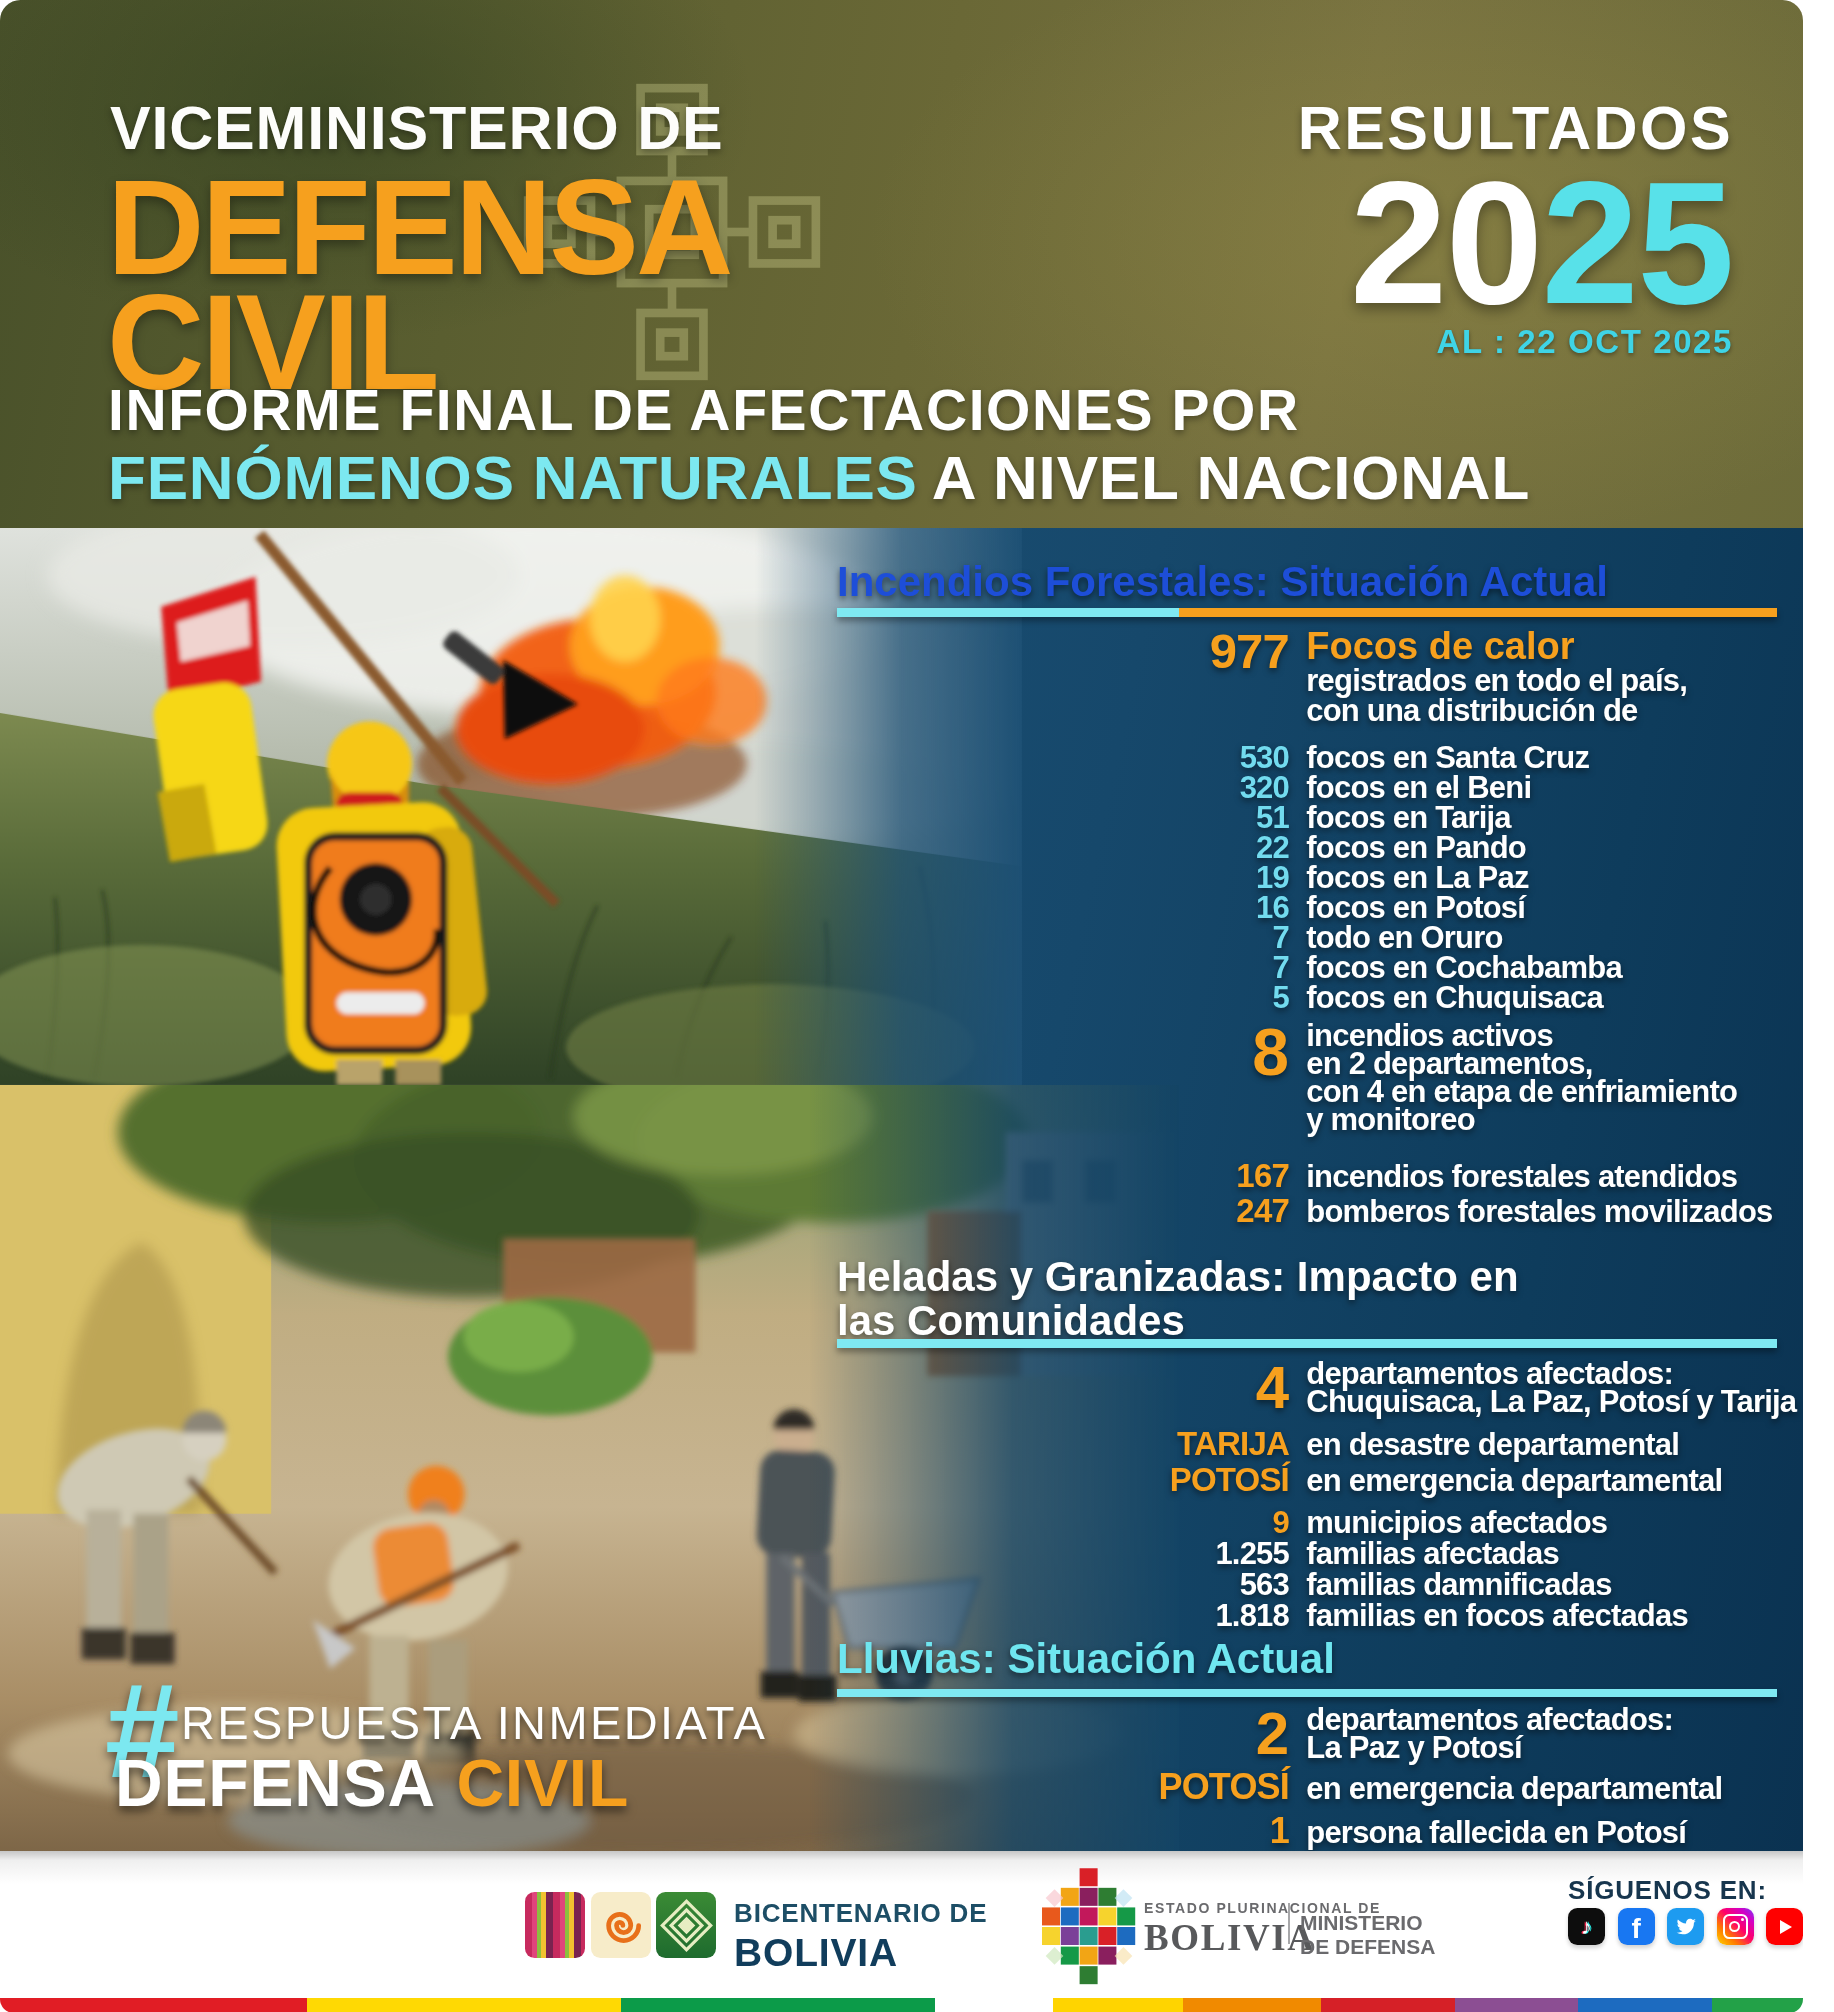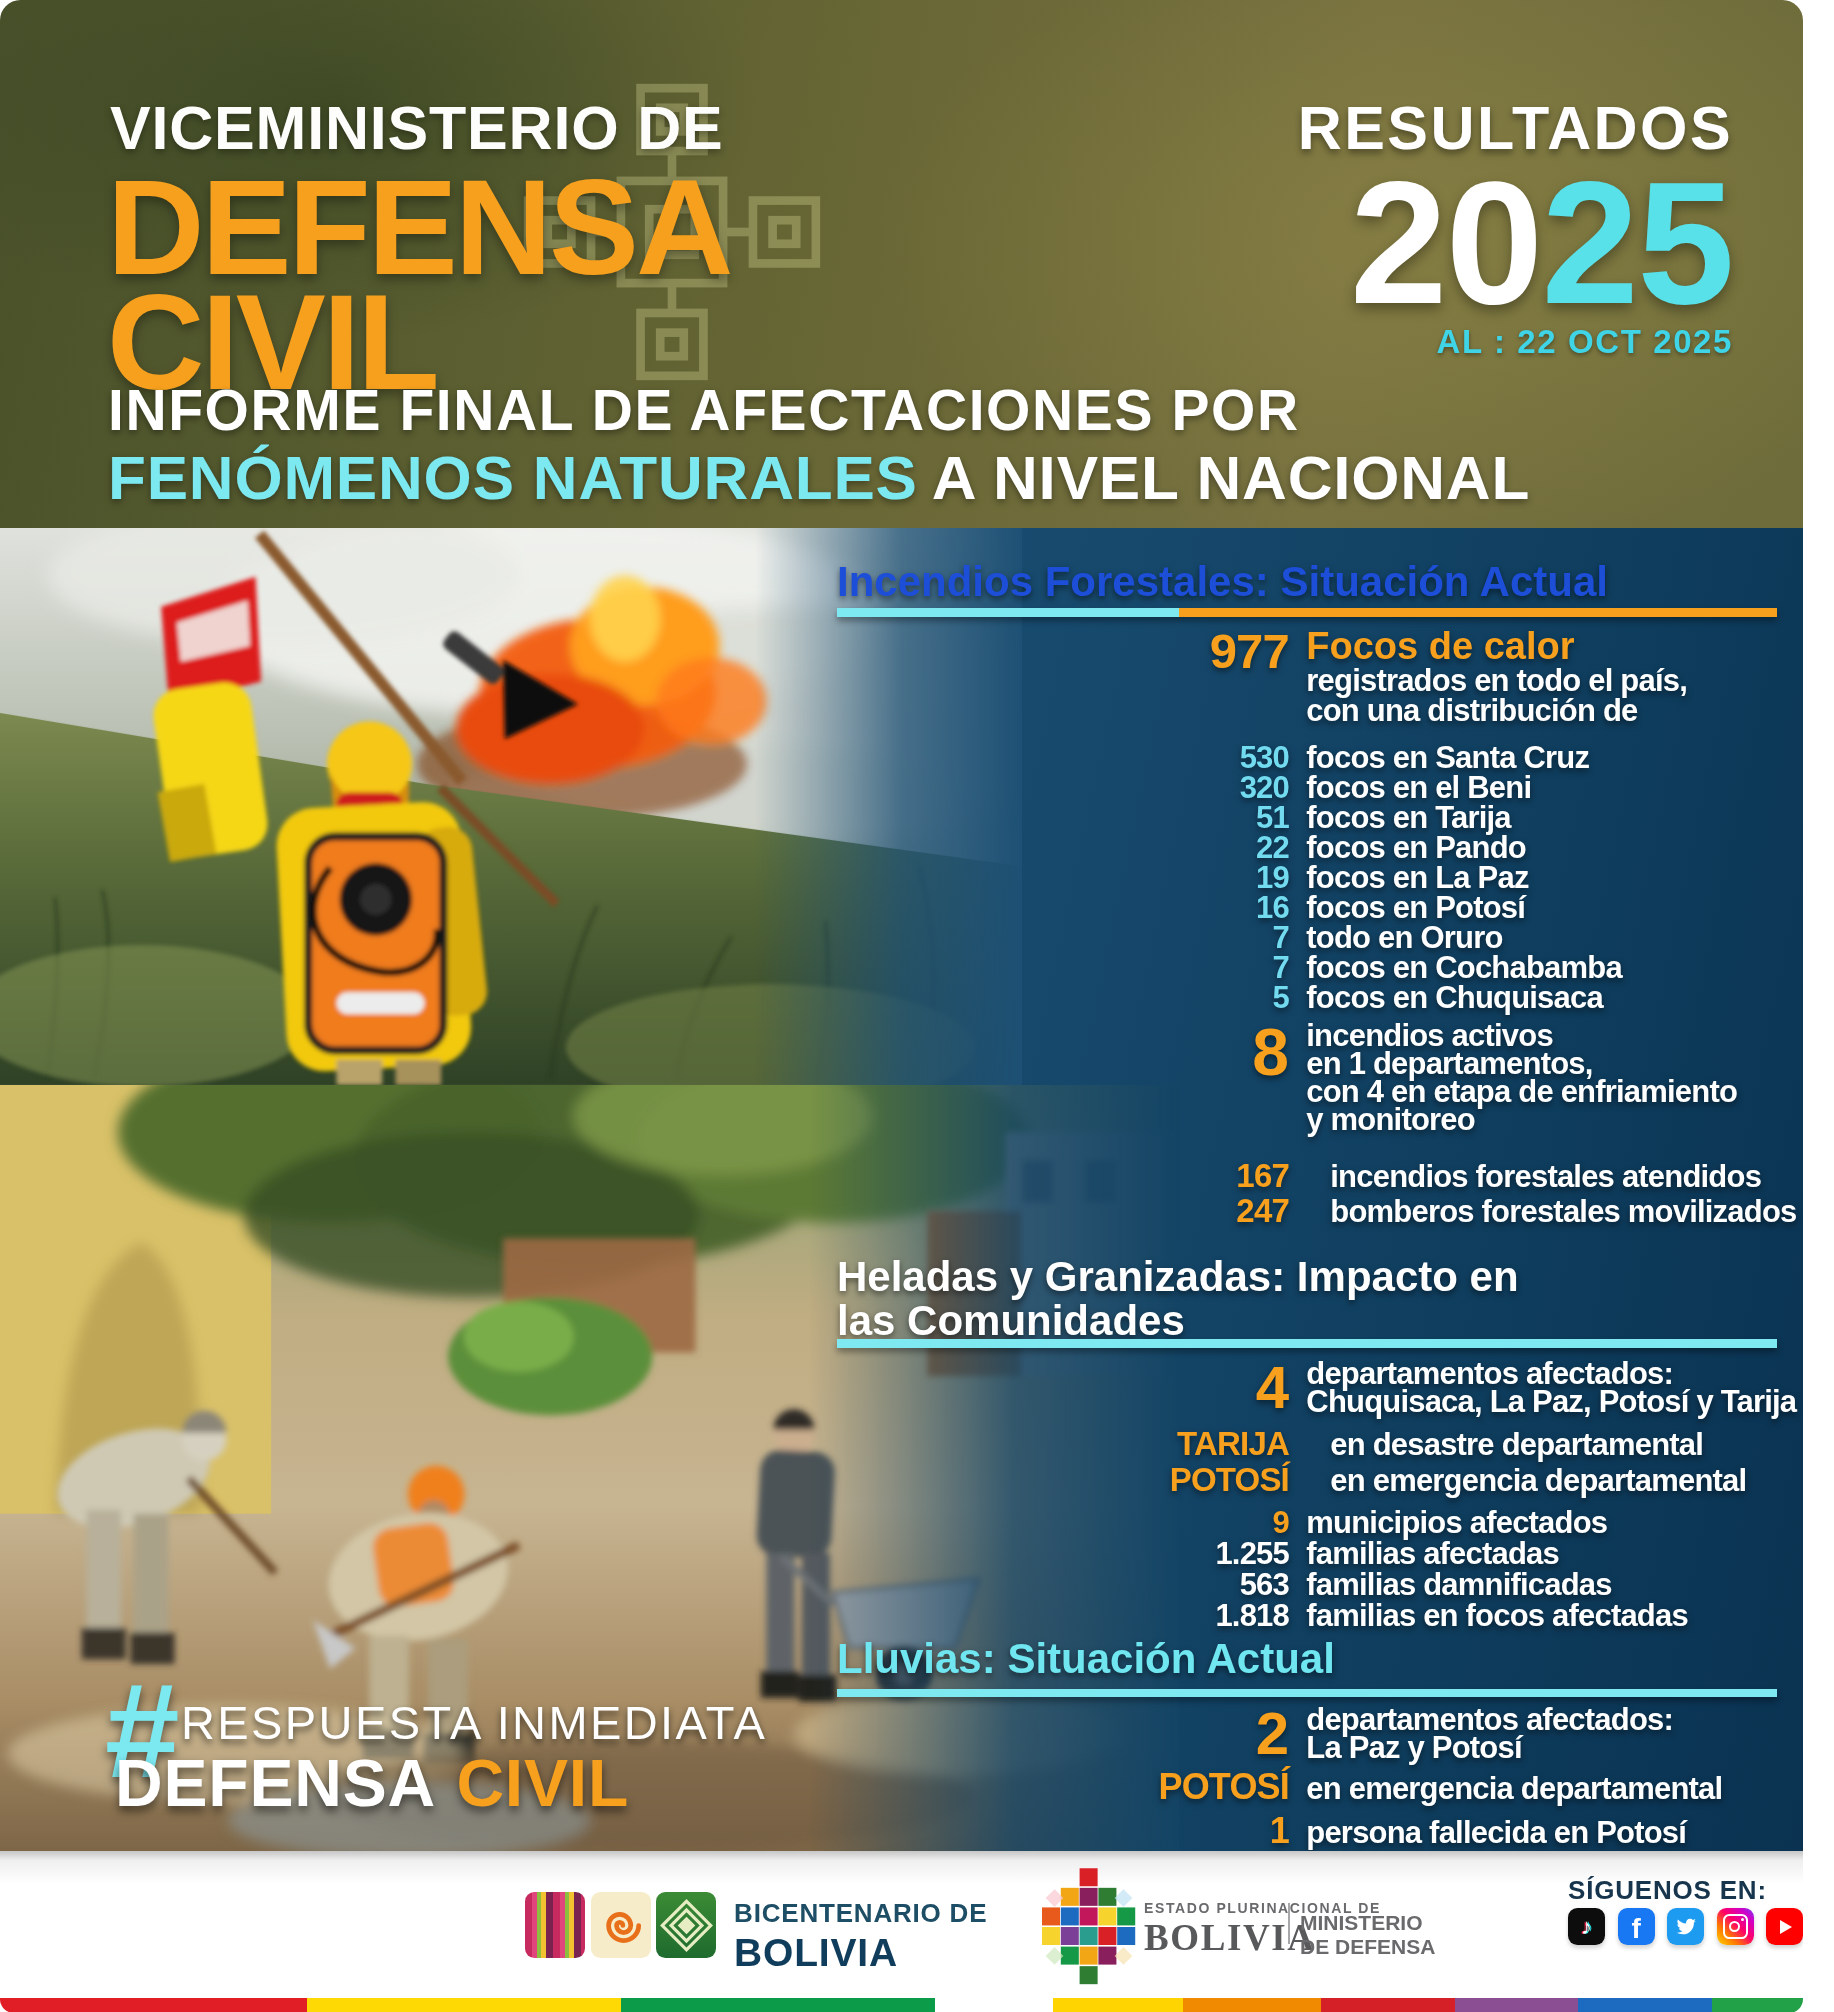--- a/index.html
+++ b/index.html
@@ -52,21 +52,21 @@
   .hero-sub{font-size:31px;line-height:30px;color:#ffffff;font-weight:600;letter-spacing:-0.8px;}
   .stack{position:absolute;left:1022px;}
   .stat-row{display:flex;align-items:baseline;height:30px;}
   .stat-row .num{width:267px;flex:none;text-align:right;font-size:31px;font-weight:800;letter-spacing:-0.8px;}
   .stat-row .lbl{margin-left:17.3px;font-size:31px;font-weight:600;letter-spacing:-0.8px;color:#ffffff;white-space:nowrap;}
   .n-cyan{color:#72DBEF;} .n-orange{color:#F6A01E;} .n-white{color:#ffffff;}
   .bigrow{position:absolute;left:1022px;display:flex;align-items:flex-start;}
   .bigrow .num{width:267px;flex:none;text-align:right;font-size:60px;line-height:55px;font-weight:800;color:#F6A01E;}
   .bigrow .txt{margin-left:17.3px;}
   .bigrow .txt div{font-size:31px;line-height:28px;font-weight:600;letter-spacing:-0.8px;color:#ffffff;white-space:nowrap;}
-  .rows44 .stat-row{height:35px;gap:24px;} .rows44 .stat-row .num{font-size:33px;}
+  .rows44 .stat-row{height:35px;} .rows44 .stat-row .num{font-size:33px;}
   .rows40 .stat-row{height:31px;}
   
   .hash{position:absolute;left:105px;top:1654px;font-size:134px;font-weight:700;color:#7CE8F0;text-shadow:0 4.7px 9.4px rgba(0,0,0,.55);}
   .campaign{position:absolute;left:181px;top:1695px;font-size:47px;font-weight:400;letter-spacing:2.4px;color:#ffffff;text-shadow:0 3.9px 7.9px rgba(0,0,0,.6);}
   .brand{position:absolute;left:115px;top:1745px;font-size:66px;font-weight:800;letter-spacing:0.8px;text-shadow:0 4.7px 9.4px rgba(0,0,0,.55);}
   .brand .bw{color:#ffffff;margin-right:20.4px;} .brand .bo{color:#F6A01E;}
   
   .footer{position:absolute;left:0;top:1851px;width:1835px;height:147px;
     background:linear-gradient(#c6c6c6 0,#efefef 9.4px,#ffffff 33px);}
   .bic{position:absolute;left:525px;top:41px;display:flex;}
@@ -351,21 +351,21 @@
     <div class="stat-row">
         <span class="num n-cyan">5</span>
         <span class="lbl">focos en Chuquisaca</span>
       </div>
   </div>
 
   <div class="bigrow sh" style="top:1022px;">
     <span class="num" style="font-size:66px;line-height:61px;">8</span>
     <div class="txt">
       <div>incendios activos</div>
-      <div>en 1 departamentos,</div>
+      <div>en 2 departamentos,</div>
       <div>con 4 en etapa de enfriamiento</div>
       <div>y monitoreo</div>
     </div>
   </div>
 
   <div class="stack rows44 sh" style="top:1157px;">
     <div class="stat-row">
         <span class="num n-orange">167</span>
         <span class="lbl">incendios forestales atendidos</span>
       </div>

